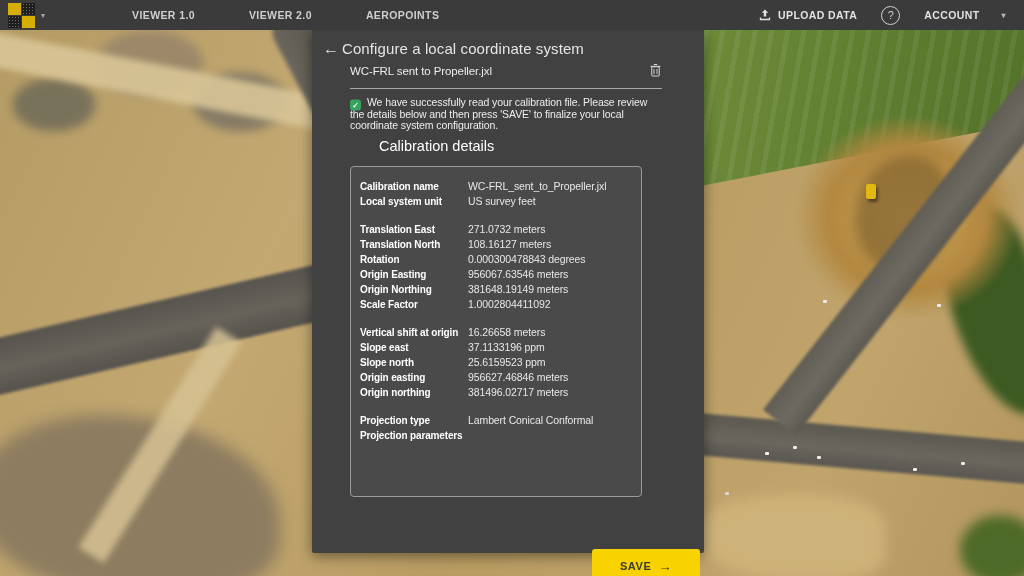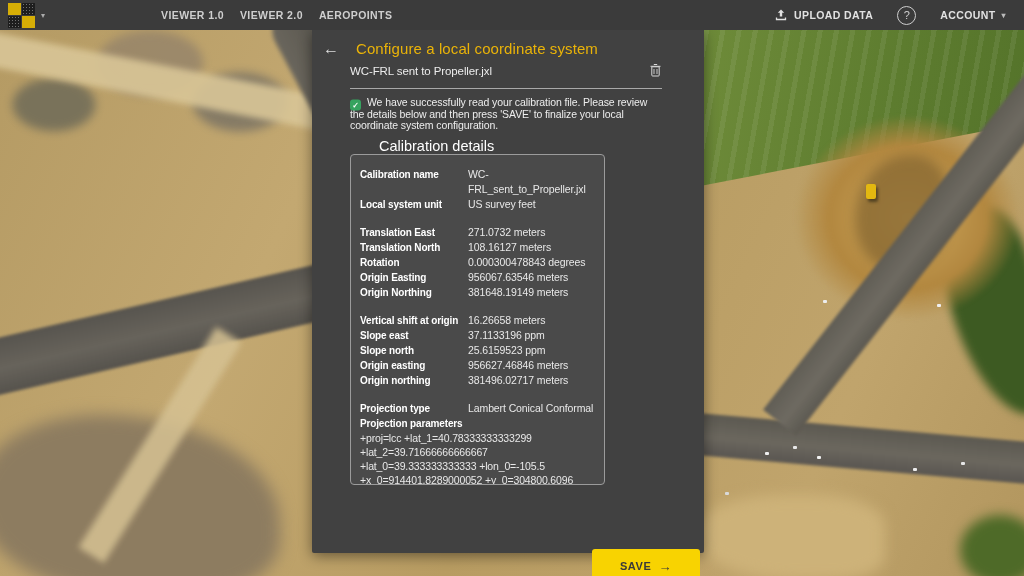--- a/index.html
+++ b/index.html
@@ -56,46 +56,46 @@
   
   .topbar { position:absolute; left:0; top:0; width:1024px; height:30px; background:#3b3b3b;
       z-index:20; display:flex; align-items:center; color:#d2d2d2; }
   .logo-wrap { display:flex; align-items:center; margin-left:8px; cursor:pointer; }
   .logo { width:27px; height:25px; display:grid; grid-template-columns:13px 13px; grid-template-rows:12px 12px; gap:1px; }
   .logo-sq { width:100%; height:100%; }
   .logo-sq.yellow { background:#d6ae06; }
   .logo-sq.dark { background-color:#1e1e1e;
       background-image:radial-gradient(rgba(130,130,130,.85) .7px, transparent .9px); background-size:3px 3px; }
   .logo-caret { font-size:8px; color:#aaa; margin-left:6px; }
-  .nav { display:flex; gap:16px; margin-left:116px; }
+  .nav { display:flex; gap:54px; margin-left:87px; }
   .nav-item { font-size:10.5px; font-weight:700; letter-spacing:.4px; color:#cfcfcf; cursor:pointer; white-space:nowrap; }
   .tb-right { margin-left:auto; display:flex; gap:24px; padding-right:18px; }
   .upload { display:flex; align-items:center; gap:7px; font-size:10.5px; font-weight:700; letter-spacing:.4px; color:#e2e2e2; cursor:pointer; }
   .help { width:19px; height:19px; border:1.5px solid #cfcfcf; border-radius:50%; display:flex;
       align-items:center; justify-content:center; font-size:11px; color:#cfcfcf; cursor:pointer; }
-  .account { display:flex; align-items:center; gap:6px; font-size:10.5px; font-weight:700; letter-spacing:.4px; color:#e2e2e2; cursor:pointer; }
+  .account { display:flex; align-items:center; gap:22px; font-size:10.5px; font-weight:700; letter-spacing:.4px; color:#e2e2e2; cursor:pointer; }
   .caret { font-size:8px; color:#bbb; }
 
   
   .modal { position:absolute; left:312px; top:30px; width:392px; height:523px; background:#414141;
       z-index:10; box-shadow:0 3px 14px rgba(0,0,0,.45); border-radius:0 0 2px 2px; color:#f2f2f2; }
   .m-header { display:flex; align-items:center; padding:10px 0 0 11px; }
   .back { font-size:16px; color:#dedede; cursor:pointer; line-height:1; }
-  .m-title { font-size:15px; font-weight:500; color:#eab308; margin-left:17px; letter-spacing:.1px; }
+  .m-title { font-size:15px; font-weight:500; color:#e5e5e5; margin-left:3px; letter-spacing:.1px; }
   .m-body { padding:0 42px 0 38px; }
   .yf-label { margin-top:14px; font-size:12.5px; font-weight:700; color:#fff; }
   .file-row { margin-top:6px; display:flex; align-items:flex-end; padding-bottom:11px; border-bottom:1px solid #a9a9a9; }
   .file-name { font-size:11.5px; color:#ececec; letter-spacing:-.1px; }
   .trash-btn { margin-left:auto; cursor:pointer; display:flex; align-items:center; }
   .msg { margin-top:8px; font-size:10.5px; line-height:11px; color:#ededed; letter-spacing:-.1px; }
   .check { display:inline-flex; width:11px; height:11px; border-radius:3px; background:#36a35f;
       color:#fff; font-size:8px; font-weight:700; align-items:center; justify-content:center;
       margin-right:6px; transform:translateY(1.5px); }
   .cd-heading { margin-top:7px; font-size:14.5px; font-weight:500; color:#fff;margin-left:29px; }
-  .details-box { width:255px; height:331px; background:#4a4a4a;
+  .details-box { margin-top:12px; width:292px; height:331px; background:#4a4a4a;
       border:1px solid #9b9b9b; border-radius:4px; padding:12px 8px 8px 9px; overflow:hidden; }
   .dgroup { margin-bottom:13px; }
   .dgroup:last-child { margin-bottom:0; }
   .drow { display:flex; line-height:15px; }
   .dlabel { flex:0 0 108px; font-size:10px; font-weight:700; color:#fff; letter-spacing:-.15px; }
   .dvalue { font-size:10.5px; color:#e8e8e8; letter-spacing:-.1px; }
   .params-label { line-height:15px; }
   .params-value { font-size:10.5px; line-height:14px; color:#e8e8e8; letter-spacing:-.15px; word-break:break-word; }
   .save-btn { position:absolute; left:280px; top:519px; width:108px; height:34px; background:#f8d301;
       border:none; border-radius:3px; font-family:"Liberation Sans",sans-serif; font-size:11px; font-weight:700;
@@ -201,20 +201,24 @@
             <span class="dvalue">0.000300478843 degrees</span>
           </div>
           <div class="drow">
             <span class="dlabel">Origin Easting</span>
             <span class="dvalue">956067.63546 meters</span>
           </div>
           <div class="drow">
             <span class="dlabel">Origin Northing</span>
             <span class="dvalue">381648.19149 meters</span>
           </div>
+          <div class="drow">
+            <span class="dlabel">Scale Factor</span>
+            <span class="dvalue">1.0002804411092</span>
+          </div>
         </div>
         <div class="dgroup">
           <div class="drow">
             <span class="dlabel">Vertical shift at origin</span>
             <span class="dvalue">16.26658 meters</span>
           </div>
           <div class="drow">
             <span class="dlabel">Slope east</span>
             <span class="dvalue">37.1133196 ppm</span>
           </div>
@@ -230,21 +234,20 @@
             <span class="dlabel">Origin northing</span>
             <span class="dvalue">381496.02717 meters</span>
           </div>
         </div>
         <div class="dgroup">
           <div class="drow">
             <span class="dlabel">Projection type</span>
             <span class="dvalue">Lambert Conical Conformal</span>
           </div>
           <div class="dlabel params-label">Projection parameters</div>
-          <div class="params-value">+proj=lcc +lat_1=40.78333333333299 +lat_2=39.71666666666667 +lat_0=39.333333333333 +lon_0=-105.5 +x_0=914401.8289000052 +y_0=304800.6096 +datum=WGS84 +units=m +no_defs</div>
         </div>
       </div>
   </div>
   <button class="save-btn">
     <span>SAVE</span>
     <span class="save-arrow">→</span>
   </button>
 </section>
 
 </body></html>

